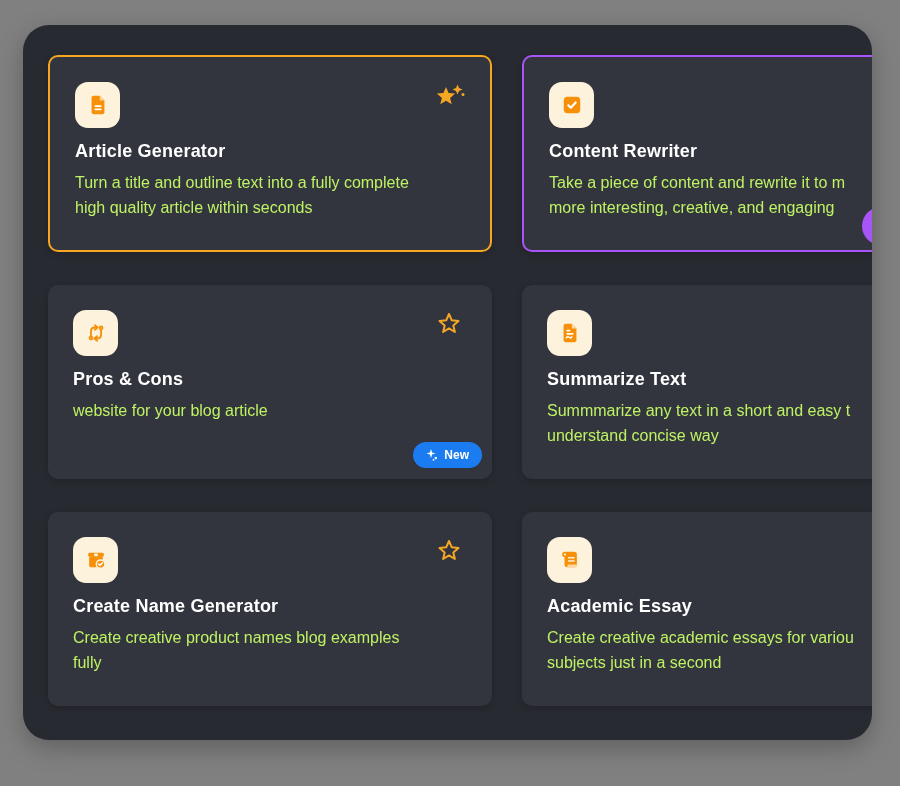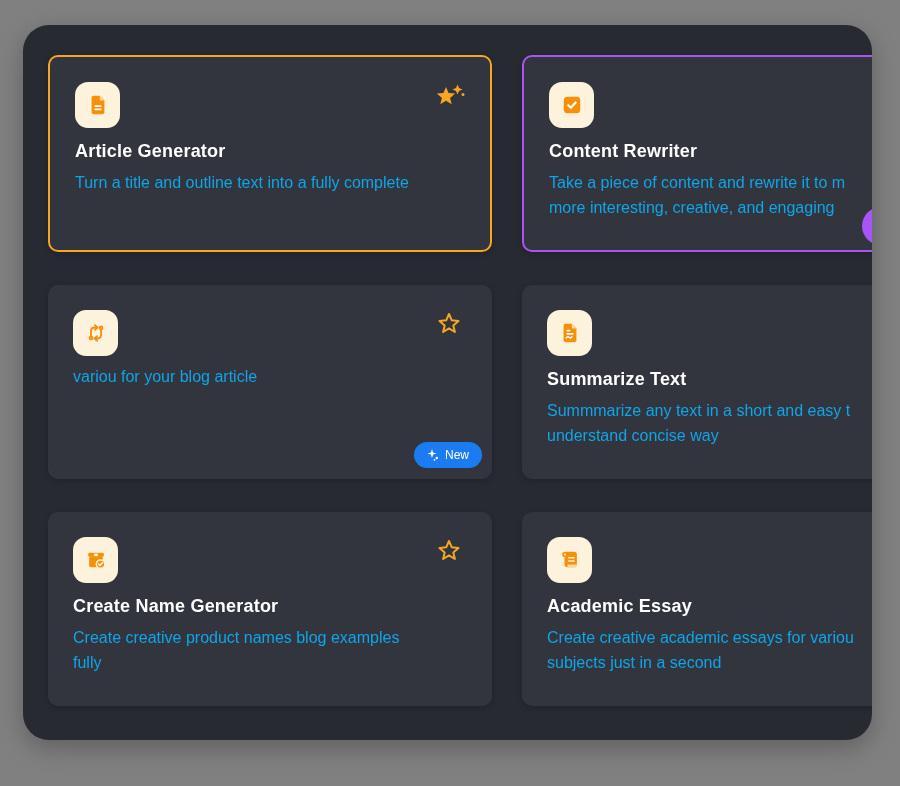--- a/index.html
+++ b/index.html
@@ -27,28 +27,28 @@
   .card--purple{border:2px solid #a855f7;}
   .icon-tile{
     width:45px;height:46px;border-radius:13px;background:#fdf3dc;
     display:flex;align-items:center;justify-content:center;
   }
   .card-title{
     margin-top:13px;font-size:18px;font-weight:bold;color:#ffffff;letter-spacing:.2px;
   }
   .card-desc{margin-top:8px;}
   .card-desc div{
-    font-size:16px;color:#0ea5e9;line-height:25px;white-space:nowrap;
+    font-size:16px;color:#bef264;line-height:25px;white-space:nowrap;
   }
   .fav{position:absolute;top:26px;right:25px;width:30px;height:28px;cursor:pointer;}
   .fav svg{display:block;}
   .badge-new{
     position:absolute;right:10px;bottom:11px;height:26px;padding:0 13px;
     background:#1a7cf0;border-radius:13px;display:flex;align-items:center;gap:6px;
-    color:#ffffff;font-size:12px;font-weight:normal;cursor:pointer;
+    color:#ffffff;font-size:12px;font-weight:bold;cursor:pointer;
   }
   .purple-dot{
     position:absolute;left:338px;top:150px;width:38px;height:38px;border-radius:50%;
     background:#a855f7;
   }
 </style>
 </head>
 <body>
 
 <div class="panel">
@@ -66,20 +66,21 @@
       <div class="fav">
         <svg width="30" height="28" viewBox="0 0 30 28">
           <polygon points="11,4 13.6,10.1 20.1,10.6 15.1,14.9 16.7,21.3 11,17.8 5.3,21.3 6.9,14.9 1.9,10.6 8.4,10.1" fill="#f5a623"></polygon>
           <path d="M22.5 1.5 L24 5 L27.5 6.5 L24 8 L22.5 11.5 L21 8 L17.5 6.5 L21 5 Z" fill="#f5a623"></path>
           <circle cx="28" cy="11.5" r="1.5" fill="#f5a623"></circle>
         </svg>
       </div>
       <div class="card-title">Article Generator</div>
       <div class="card-desc">
         <div>Turn a title and outline text into a fully complete</div>
+        <div>high quality article within seconds</div>
       </div>
     </div>
 
     <div class="card card--purple">
       <div class="icon-tile">
         <svg width="22" height="22" viewBox="0 0 24 24">
           <rect x="3" y="3" width="18" height="18" rx="4" fill="#f79009"></rect>
           <path d="M8 12.2l2.7 2.7 5.3-5.6" fill="none" stroke="#ffffff" stroke-width="2.4" stroke-linecap="round" stroke-linejoin="round"></path>
         </svg>
       </div>
@@ -100,22 +101,23 @@
           <circle cx="17.5" cy="6.5" r="1.6"></circle>
           <path d="M17.5 8.5 V14 Q17.5 18 13.5 18 H11.5"></path>
           <path d="M13.2 20.4 L10.2 18 L13.2 15.6"></path>
         </svg>
       </div>
       <div class="fav">
         <svg width="24" height="24" viewBox="0 0 24 24">
           <polygon points="12,3 14.8,9.3 21.5,9.9 16.3,14.4 17.9,21 12,17.4 6.1,21 7.7,14.4 2.5,9.9 9.2,9.3" fill="none" stroke="#f5a623" stroke-width="2" stroke-linejoin="round"></polygon>
         </svg>
       </div>
+      <div class="card-title">Pros &amp; Cons</div>
       <div class="card-desc">
-        <div>variou for your blog article</div>
+        <div>website for your blog article</div>
       </div>
       <div class="badge-new">
         <span style="display:flex;">
           <svg width="12" height="12" viewBox="0 0 12 12">
             <path d="M5 0 L6.1 3.4 L9.5 4.5 L6.1 5.6 L5 9 L3.9 5.6 L0.5 4.5 L3.9 3.4 Z" fill="#ffffff"></path>
             <circle cx="9.8" cy="9" r="1.2" fill="#ffffff"></circle>
             <circle cx="7.5" cy="10.8" r="0.9" fill="#ffffff"></circle>
           </svg>
         </span>
         <span>New</span>

